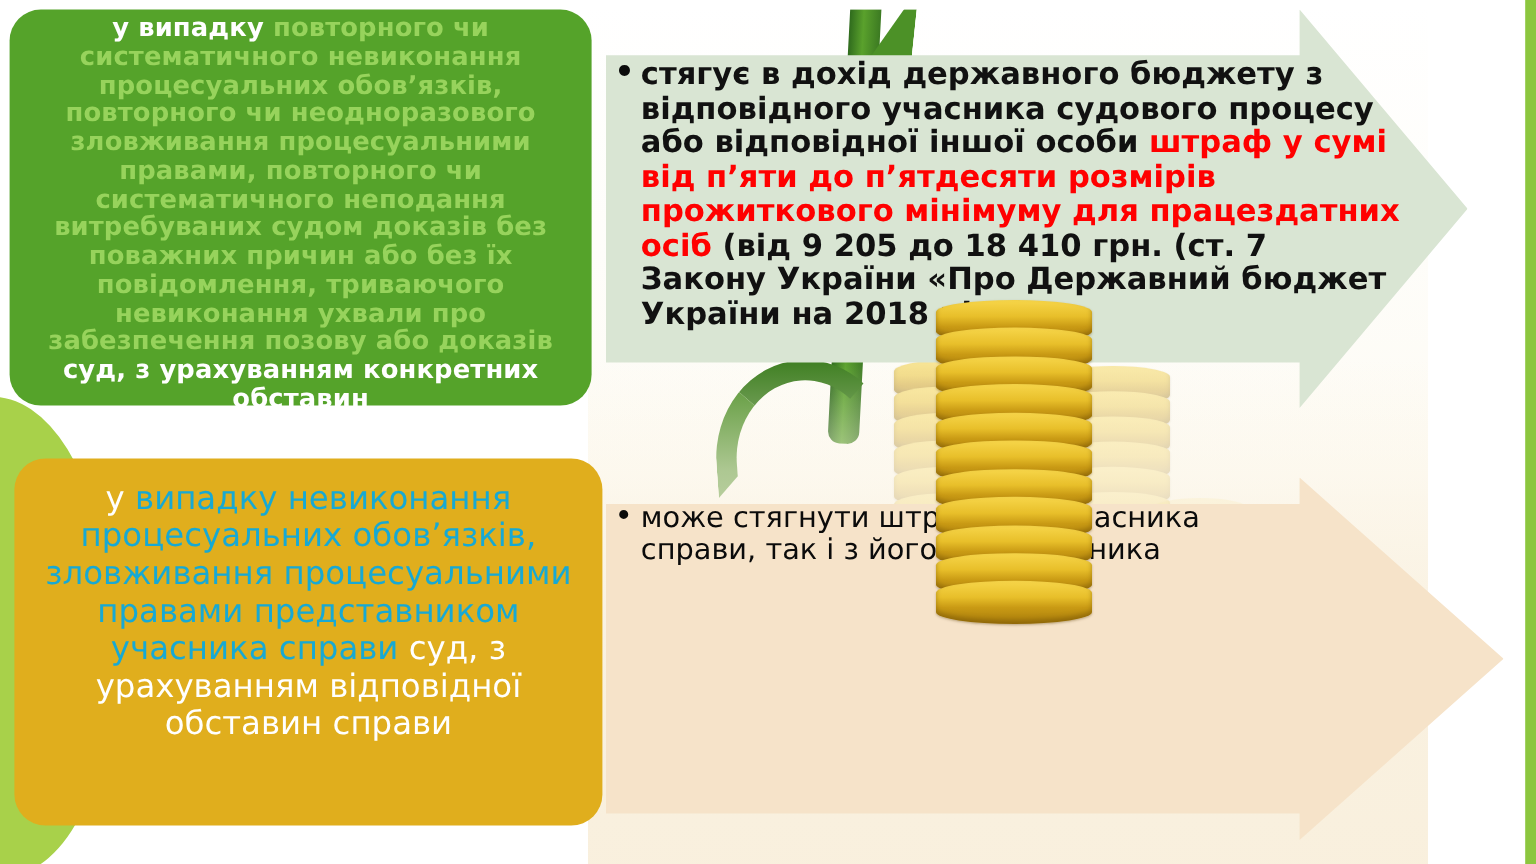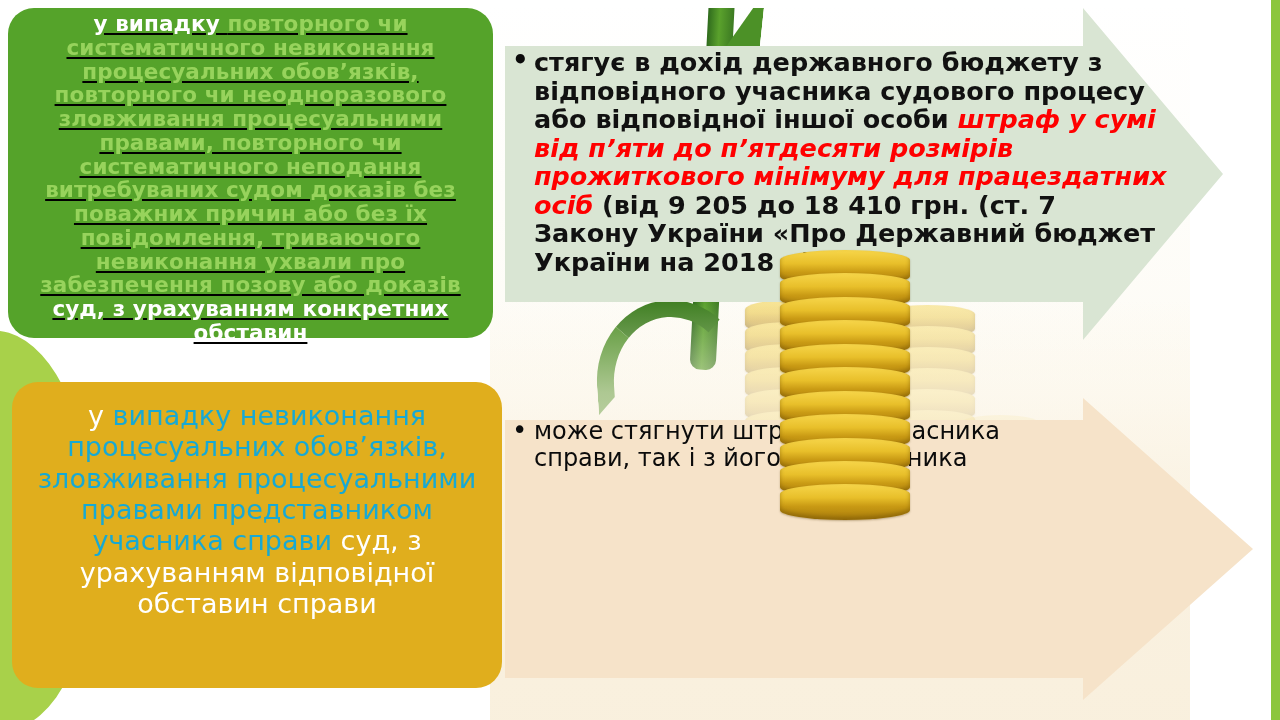--- a/index.html
+++ b/index.html
@@ -122,21 +122,21 @@
     font-size:26px; line-height:1;
   }
 
   .panel-top{
     left:508px; top:48px;
     width:660px;
     font-size:25.5px;
     font-weight:700;
   }
   .panel-top .seg-black{ color:#111111; }
-  .panel-top .seg-red{ color:#FF0000;font-style:italic; }
+  .panel-top .seg-red{ color:#FF0000; }
 
   .panel-bottom{
     left:508px; top:418px;
     width:560px;
     font-size:24px;
     font-weight:400;
   }
 
   
   .box{
@@ -146,21 +146,20 @@
   }
   .box-green{
     left:8px; top:8px;
     width:485px; height:330px;
     background:#55A32A;
     padding:4px 12px 0 12px;
     font-size:21.5px;
     font-weight:700;
     line-height:1.105;
     letter-spacing:.1px;
-    text-decoration:underline;
   }
   .box-green .w{ color:#FFFFFF; }
   .box-green .g{ color:#97D35C; }
 
   .box-yellow{
     left:12px; top:382px;
     width:490px; height:306px;
     background:#E0AE1D;
     padding:18px 14px 0 14px;
     font-size:27px;

